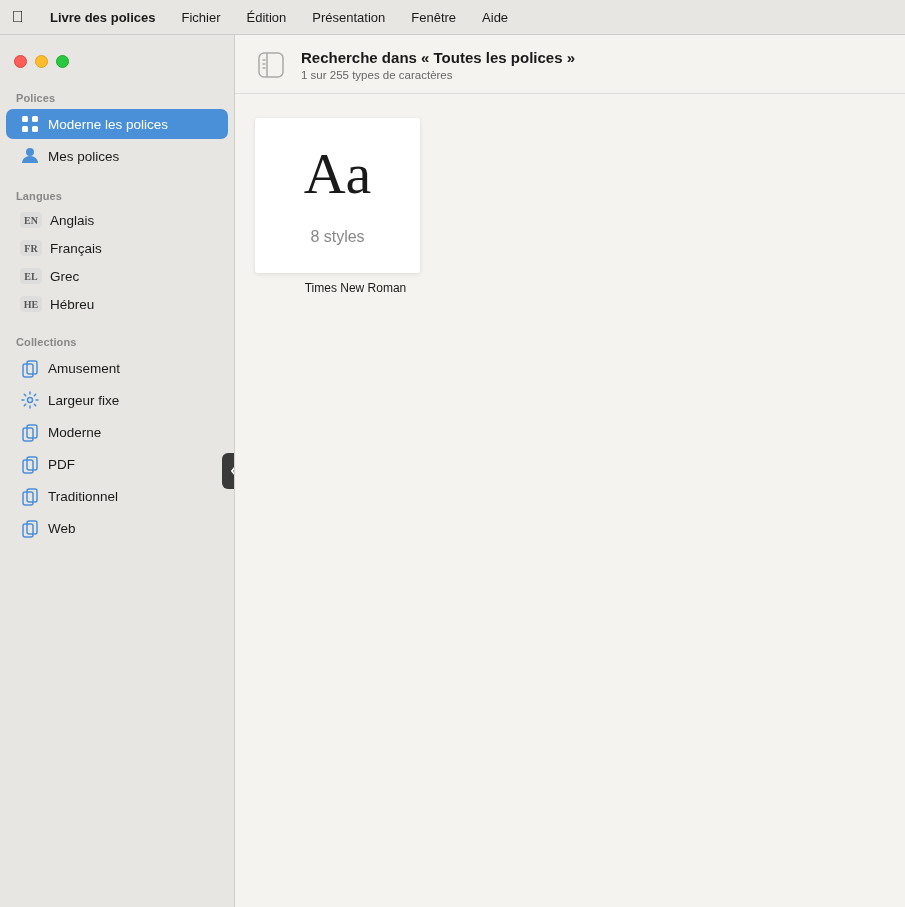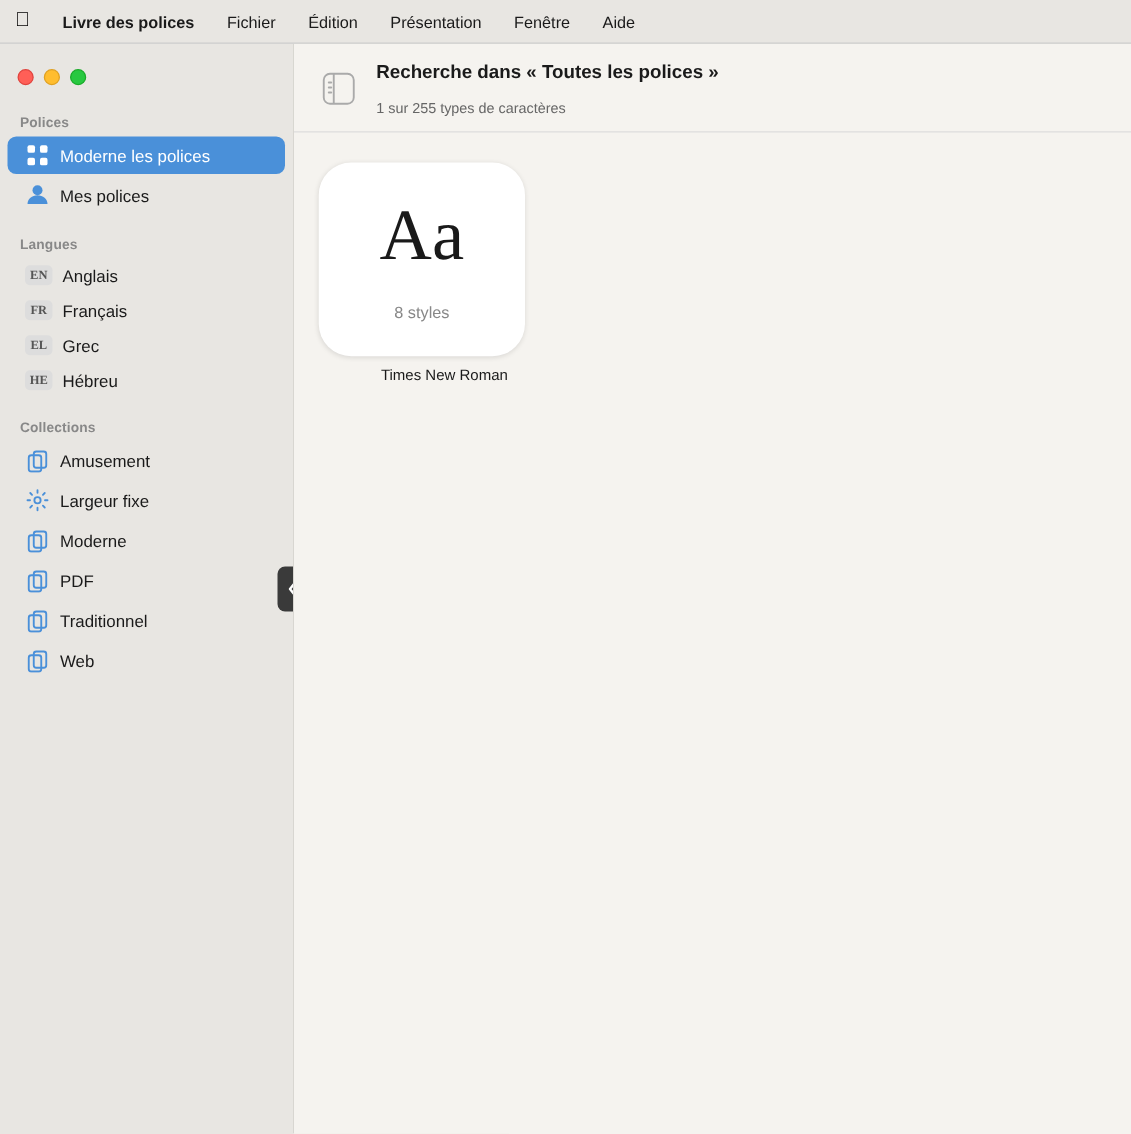--- a/index.html
+++ b/index.html
@@ -174,21 +174,21 @@
 
     .header-title {
       font-size: 15px;
       font-weight: 600;
       color: #1a1a1a;
     }
 
     .header-subtitle {
       font-size: 11.5px;
       color: #666;
-      margin-top: 15px;
+      margin-top: 3px;
     }
 
     
     .font-grid {
       flex: 1;
       overflow-y: auto;
       padding: 24px 20px;
       display: flex;
       flex-wrap: wrap;
       align-content: flex-start;
@@ -202,38 +202,38 @@
       flex-direction: column;
       align-items: center;
       gap: 8px;
       cursor: default;
     }
 
     .font-card-preview {
       width: 165px;
       height: 155px;
       background: white;
-      border-radius: 26px;
+      border-radius: 3px;
       display: flex;
       flex-direction: column;
       align-items: center;
       justify-content: center;
       gap: 4px;
       box-shadow: 0 1px 4px rgba(0,0,0,0.1);
     }
 
     .font-preview-text {
       font-size: 58px;
       font-family: "Times New Roman", serif;
       color: #1a1a1a;
       line-height: 1;
     }
 
     .font-styles-count {
-      font-size: 13px;
+      font-size: 16px;
       color: #888;
       margin-top: 21px;
     }
 
     .font-name {
       font-size: 12px;
       color: #1a1a1a;
       text-align: center;
       margin-left: 36px;
     }

